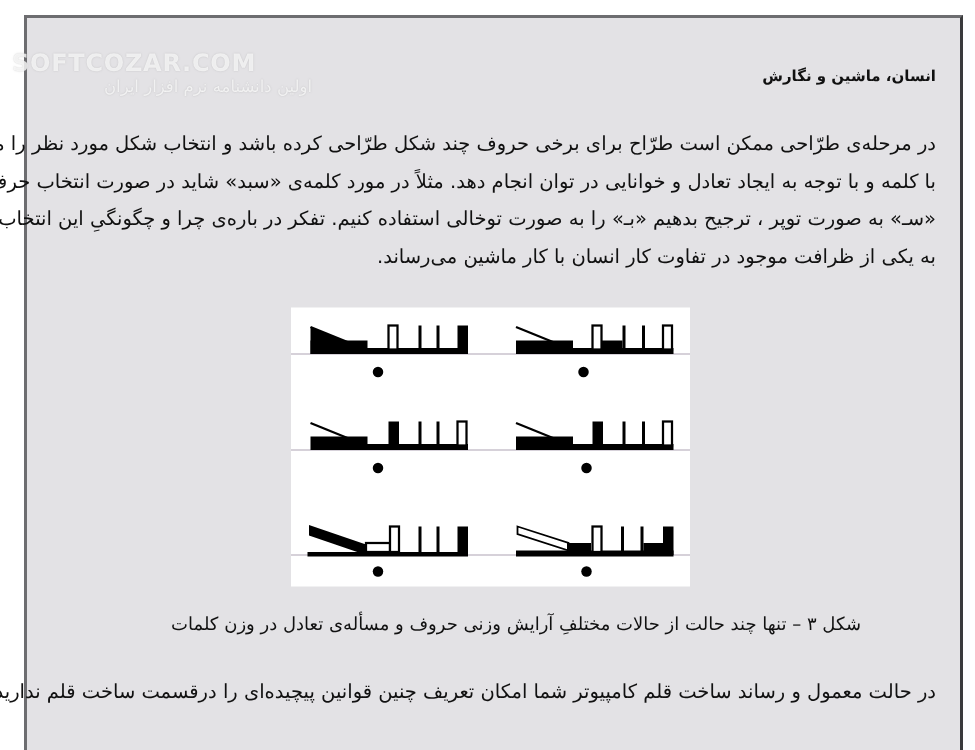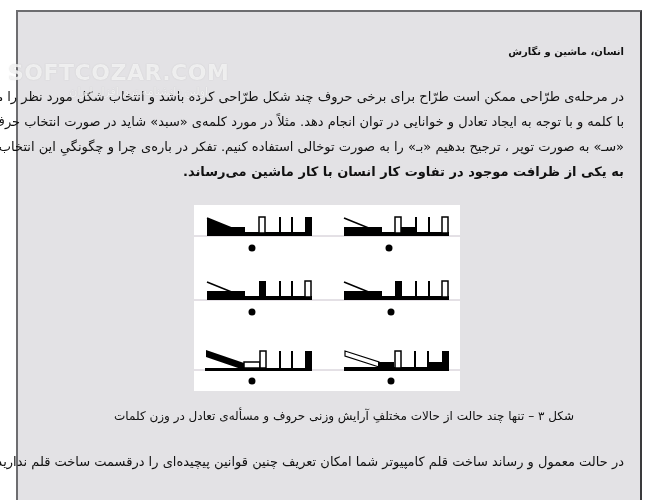--- a/index.html
+++ b/index.html
@@ -23,23 +23,22 @@
       position: absolute;
       left: 8px; top: 34px;
       color: rgba(255,255,255,0.75);
       text-shadow: 0 0 1px rgba(150,150,150,0.5);
       line-height: 1;
       pointer-events: none;
     }
     .watermark .wm-main {
       font-family: "DejaVu Sans", sans-serif;
       font-weight: bold;
-      font-size: 22px;
+      font-size: 16px;
       letter-spacing: 0.5px;
-      margin-top: 28px;
     }
     .watermark .wm-sub {
       font-family: "DejaVu Sans", sans-serif;
       font-size: 11px;
       direction: rtl;
       text-align: right;
       width: 200px;
       margin-top: 2px;
     }
     .content {
@@ -56,21 +55,21 @@
     }
     .para {
       position: absolute;
       right: 16px;
       width: 578px;
       font-size: 13px;
       line-height: 25px;
       text-align: justify;
     }
     .para .line { display: block; white-space: nowrap; text-align: justify; text-align-last: justify; }
-    .para .line.last { text-align-last: right; font-weight: bold; }
+    .para .line.last { text-align-last: right; }
     .p1 { top: 72px; }
     .p2 { top: 437px; }
     .figure {
       position: absolute;
       left: 176px; top: 193px;
       width: 266px; height: 186px;
       background: #ffffff;
     }
     .caption {
       position: absolute;

